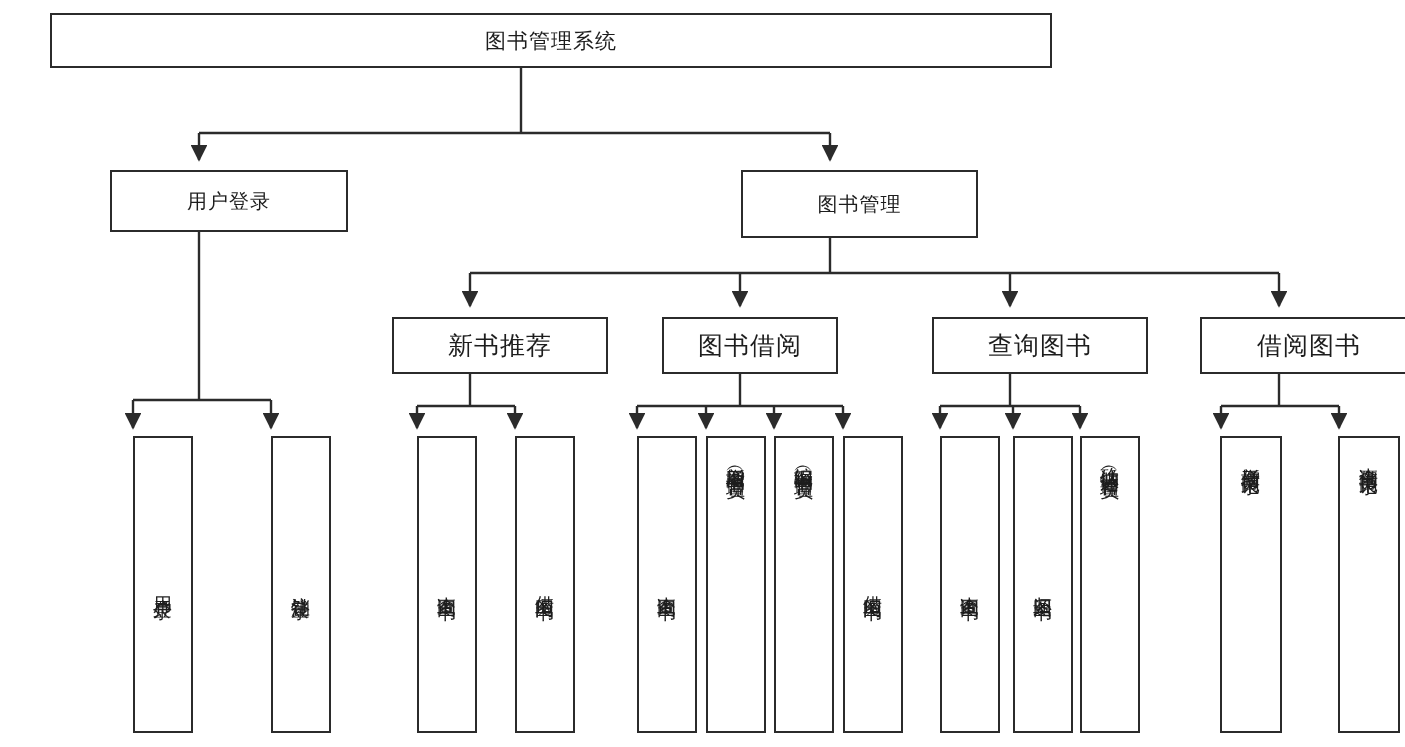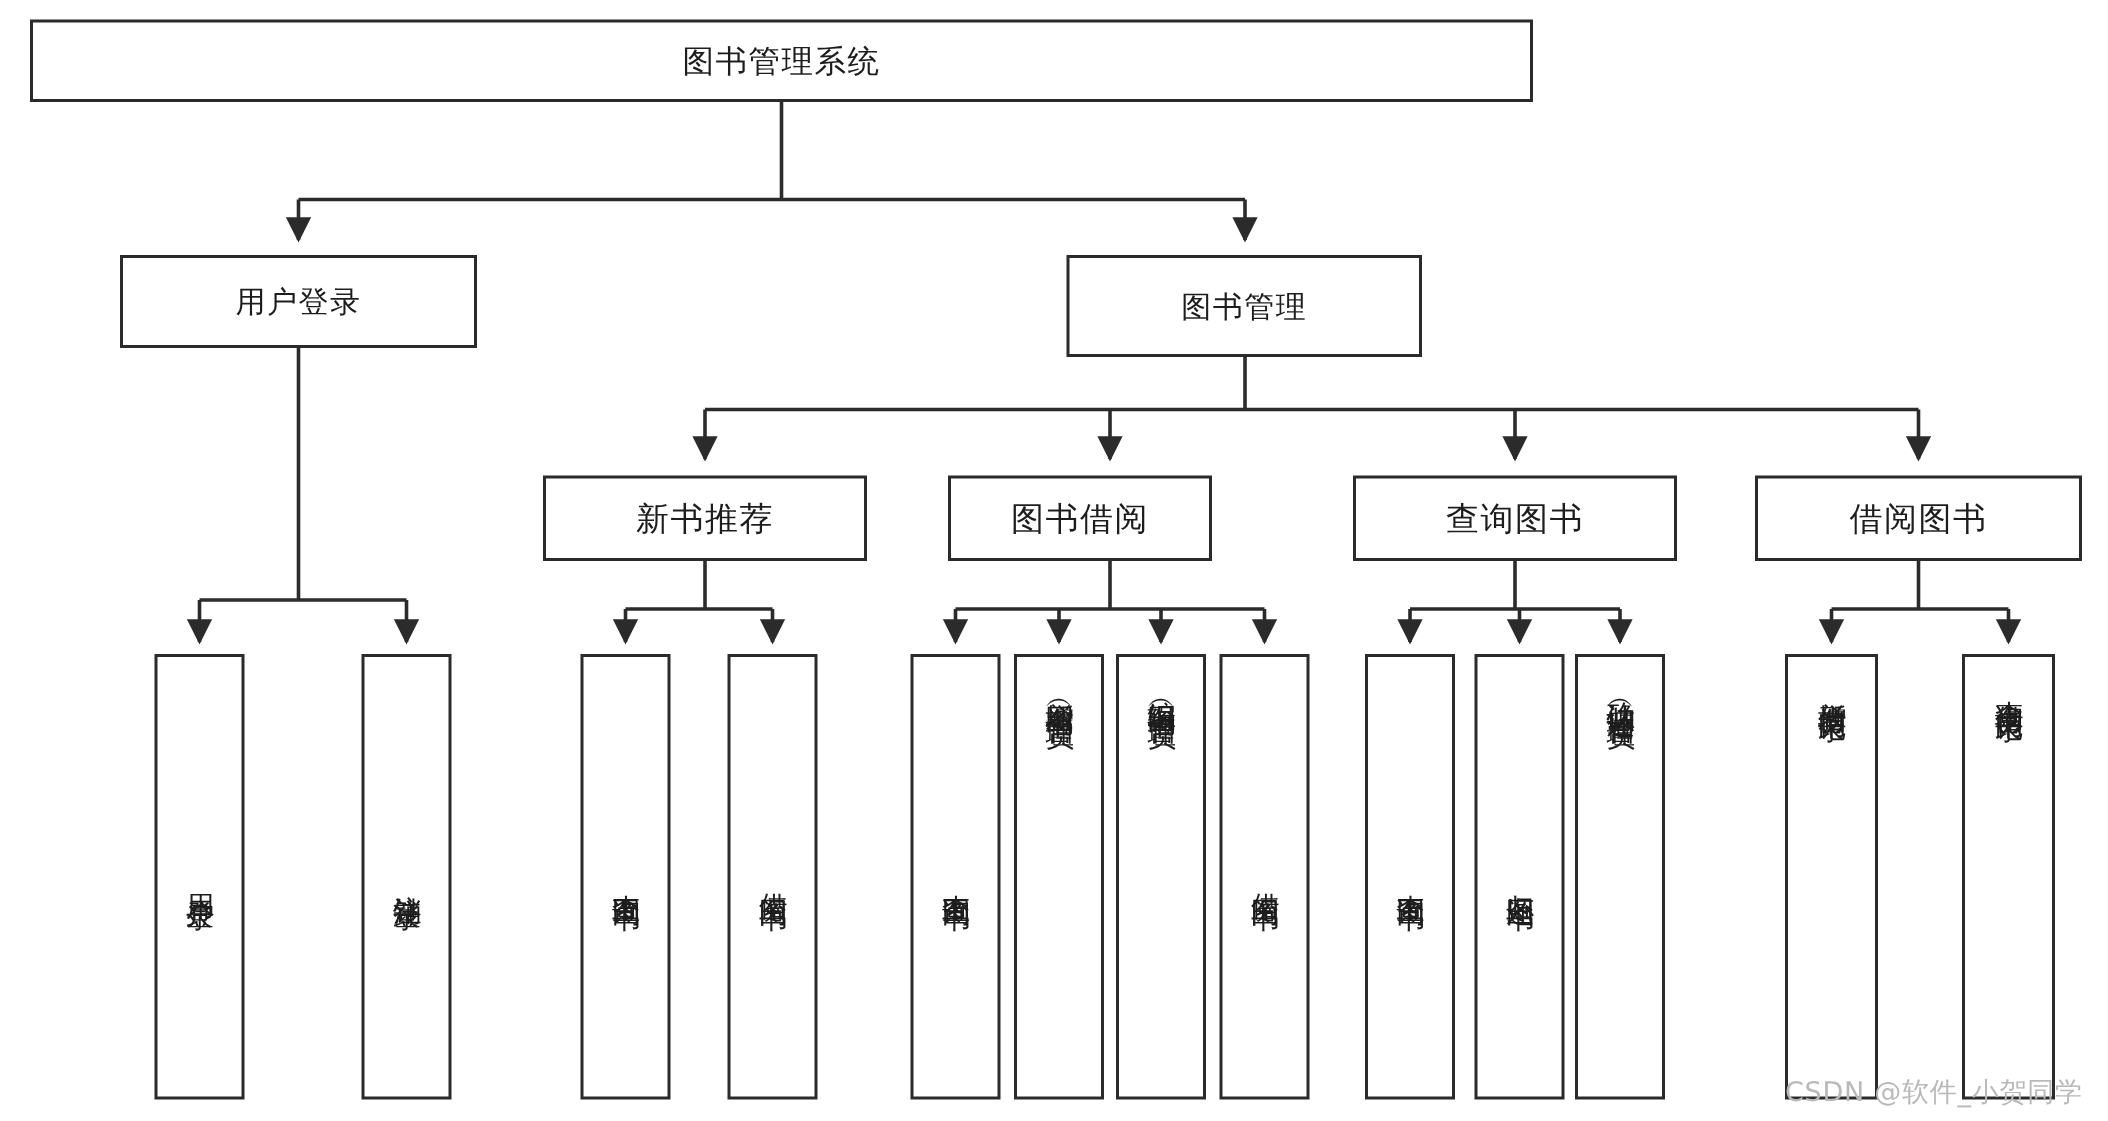--- a/index.html
+++ b/index.html
@@ -24,31 +24,32 @@
     pointer-events: none;
   }
   .node {
     position: absolute;
     border: 2px solid #2b2b2b;
     background: #ffffff;
     display: flex;
     align-items: center;
     justify-content: center;
     color: #1d1d1d;
+    margin-left: 30px;
   }
   .node-root {
     font-size: 21px;
     letter-spacing: 1px;
   }
   .node-l2 {
     font-size: 20px;
     letter-spacing: 1px;
   }
   .node-l3 {
-    font-size: 22px;
+    font-size: 25px;
     letter-spacing: 1px;
   }
   .node-leaf {
     font-size: 19px;
     padding-top: 14px;
     align-items: flex-start;
   }
   .vlabel {
     writing-mode: vertical-rl;
     text-orientation: upright;
@@ -188,14 +189,13 @@
         <span class="vlabel">确认归还（管理员）</span>
       </div>
       <div class="node node-leaf" style="left: 1190px; top: 436px; width: 62px; height: 297px;">
         <span class="vlabel">新增借阅记录</span>
       </div>
       <div class="node node-leaf" style="left: 1308px; top: 436px; width: 62px; height: 297px;">
         <span class="vlabel">查询借阅记录</span>
       </div>
     </div>
 
-  <div class="watermark" id="watermark" style="left: 1190px; top: 716px;">CSDN @软件_小贺同学</div>
 </div>
 
 </body></html>

